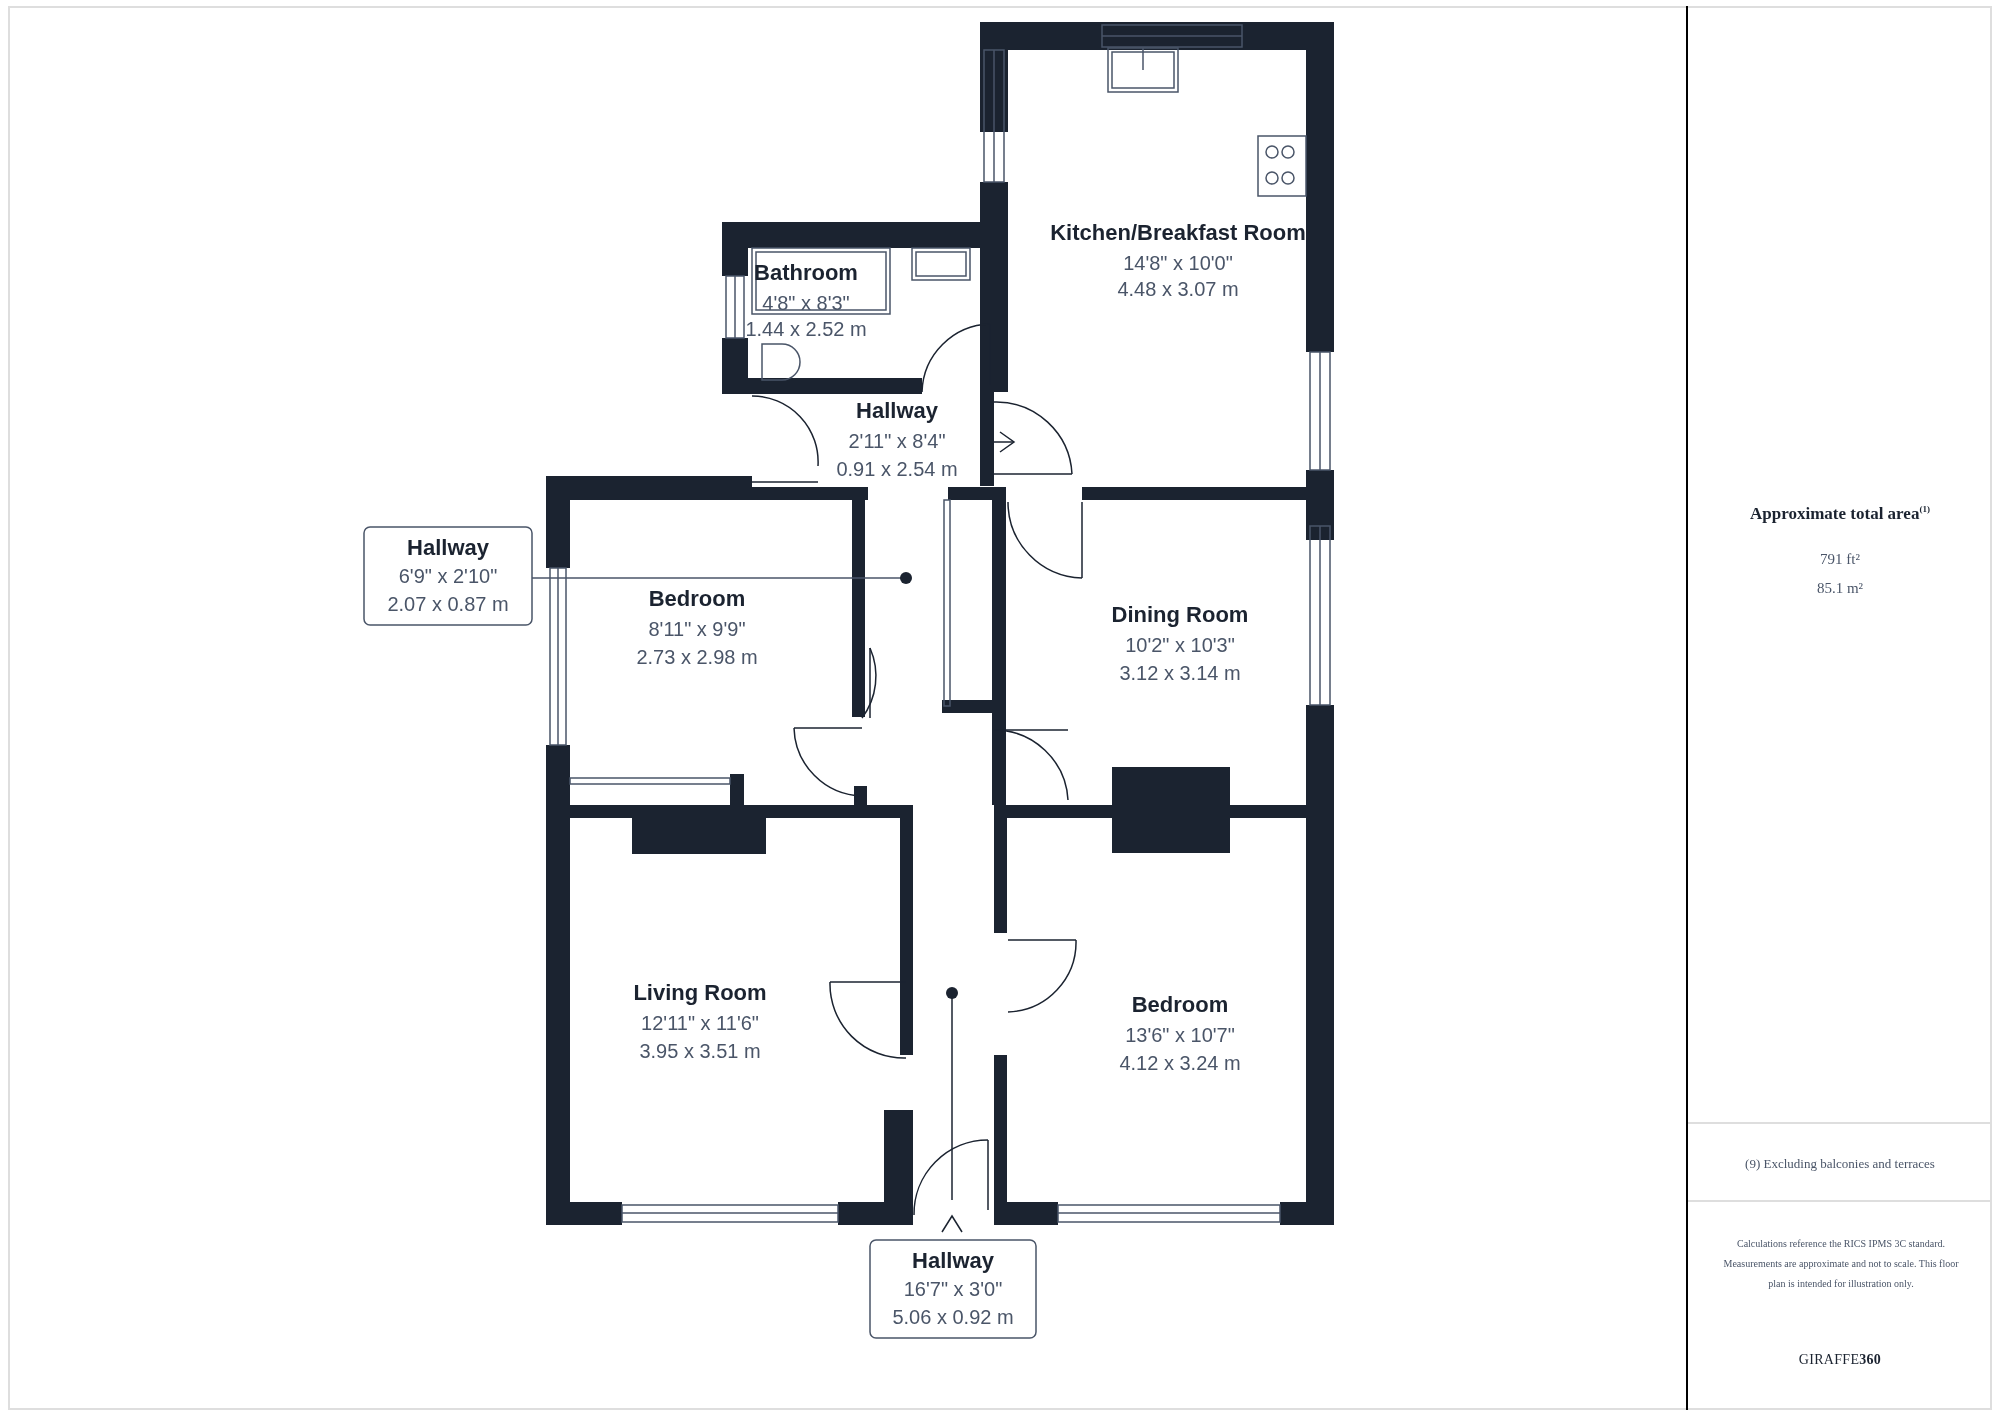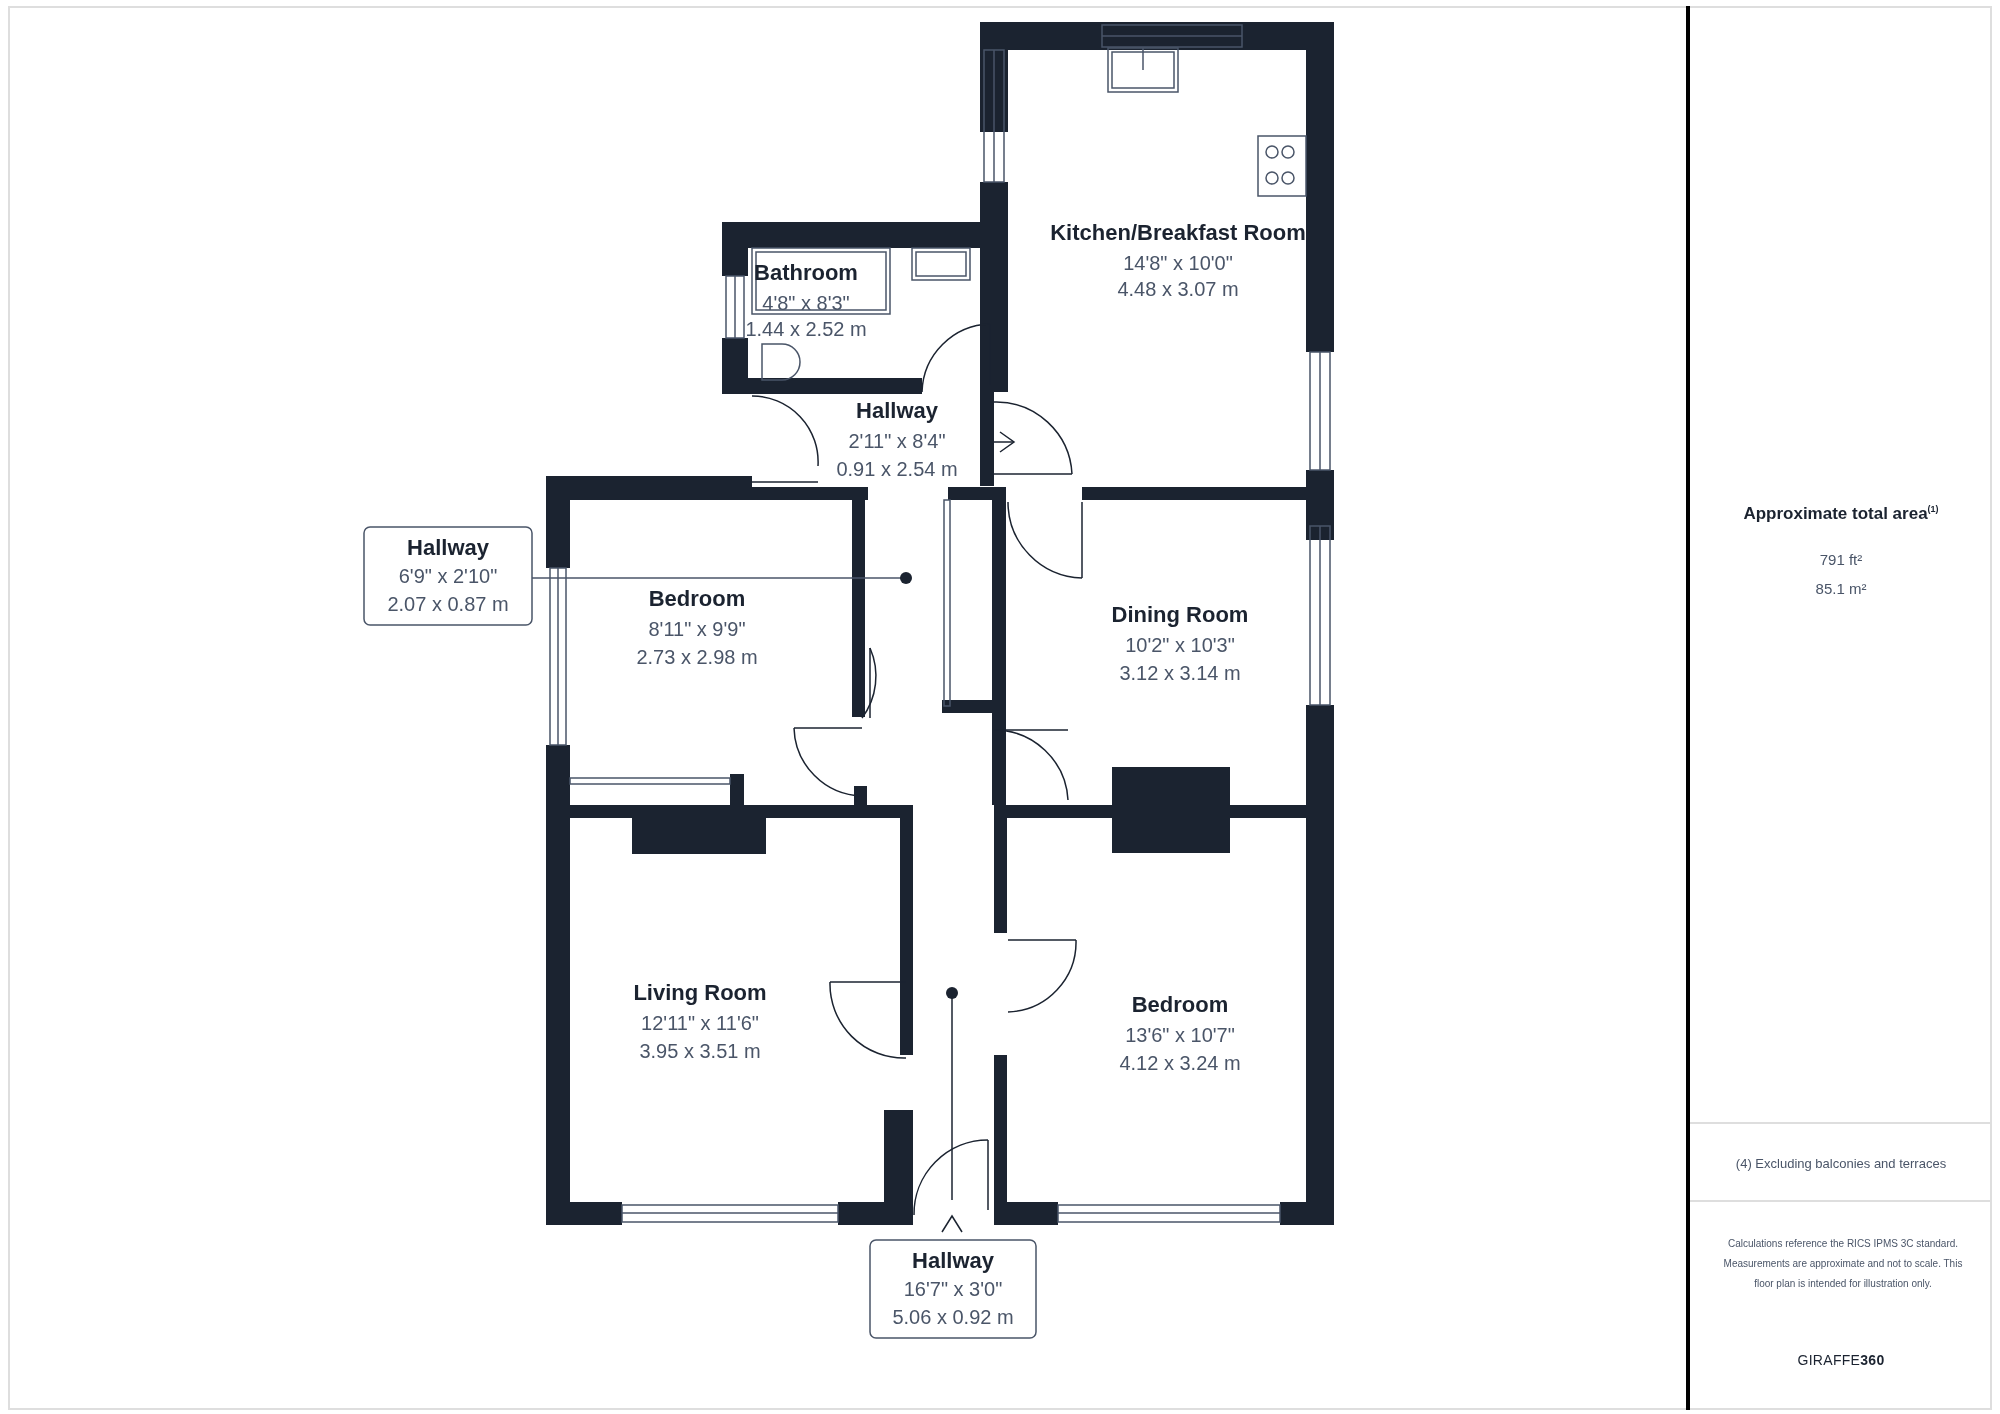--- a/index.html
+++ b/index.html
@@ -1,18 +1,18 @@
 <!DOCTYPE html>
 <html><head>
 <meta charset="utf-8">
 <style>
   html, body { margin:0; padding:0; background:#ffffff; }
   body { width:2000px; height:1414px; position:relative; overflow:hidden; font-family:"Liberation Sans", sans-serif; }
   .frame { position:absolute; left:8px; top:6px; width:1984px; height:1404px; border:2px solid #dedede; box-sizing:border-box; }
-  .sidebar { position:absolute; left:1686px; top:6px; width:306px; height:1404px; border-left:4px solid #000000; box-sizing:border-box; }
+  .sidebar { position:absolute; left:1686px; top:6px; width:306px; height:1404px; border-left:2px solid #000000; box-sizing:border-box;font-family:Liberation Serif, serif; }
   .sb-area { position:absolute; left:0; top:498px; width:100%; text-align:center; }
   .sb-area-title { font-weight:bold; font-size:17px; color:#1b2330; }
   .sb-area-title sup { font-size:9px; }
   .sb-area-val { font-size:15px; color:#4a5568; margin-top:21px; line-height:29px; }
   .sb-div1 { position:absolute; left:0; top:1116px; width:100%; border-top:2px solid #dedede; }
   .sb-note { position:absolute; left:0; top:1150px; width:100%; text-align:center; font-size:13px; color:#4a5568; }
   .sb-div2 { position:absolute; left:0; top:1194px; width:100%; border-top:2px solid #dedede; }
   .sb-disc { position:absolute; left:30px; top:1228px; width:246px; text-align:center; font-size:10px; line-height:20px; color:#4a5568; }
   .sb-brand { position:absolute; left:0; top:1346px; width:100%; text-align:center; font-size:14px; color:#1b2330; letter-spacing:0.3px; }
   .sb-brand b { font-weight:bold; }
@@ -193,17 +193,17 @@
 
 <div class="sidebar">
   <div class="sb-area">
     <div class="sb-area-title"><span>Approximate total area</span><sup>(1)</sup></div>
     <div class="sb-area-val">
       <div>791 ft²</div>
       <div>85.1 m²</div>
     </div>
   </div>
   <div class="sb-div1"></div>
-  <div class="sb-note">(4) Excluding balconies and terraces</div>
+  <div class="sb-note">(9) Excluding balconies and terraces</div>
   <div class="sb-div2"></div>
   <div class="sb-disc">Calculations reference the RICS IPMS 3C standard. Measurements are approximate and not to scale. This floor plan is intended for illustration only.</div>
   <div class="sb-brand"><span>GIRAFFE</span><b>360</b></div>
 </div>
 
 </body></html>

